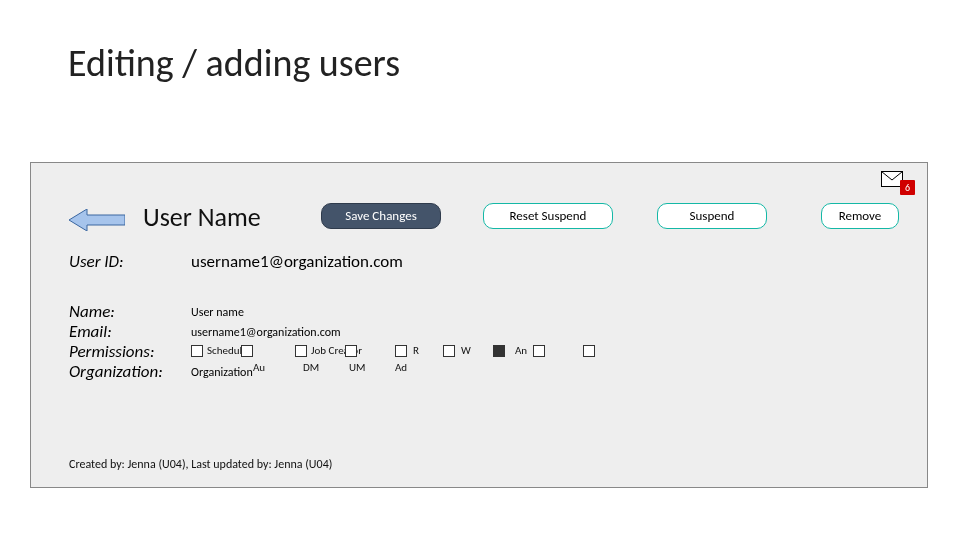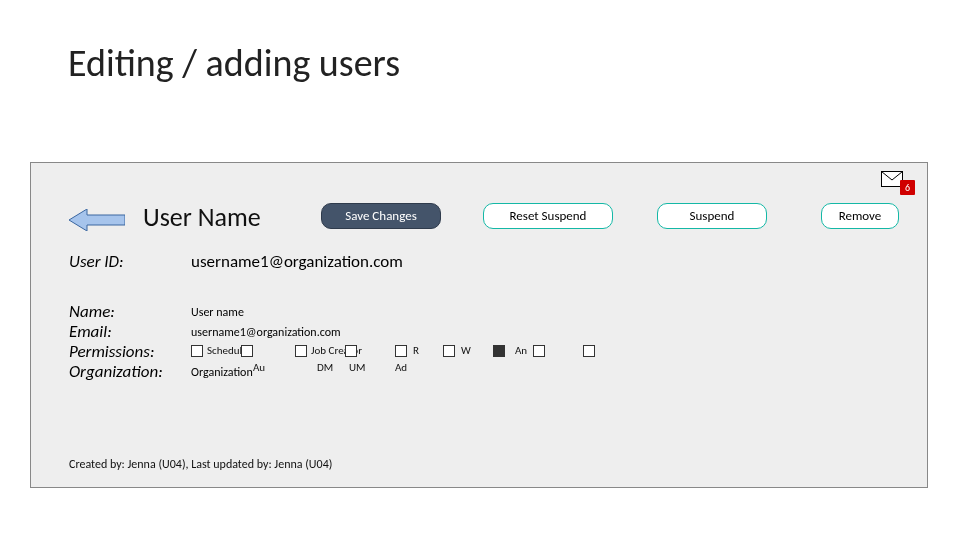--- a/index.html
+++ b/index.html
@@ -203,21 +203,21 @@
       <div class="perm-box" style="left:252px; top:4px;"></div>
       <div class="perm-text" style="left:270px; top:3px;">W</div>
 
       <div class="perm-box filled" style="left:302px; top:4px;"></div>
       <div class="perm-text" style="left:324px; top:3px;">An</div>
       <div class="perm-box" style="left:342px; top:4px;"></div>
 
       <div class="perm-box" style="left:392px; top:4px;"></div>
 
       <div class="perm-text" style="left:62px;  top:20px;">Au</div>
-      <div class="perm-text" style="left:126px; top:20px;">DM</div>
+      <div class="perm-text" style="left:112px; top:20px;">DM</div>
       <div class="perm-text" style="left:158px; top:20px;">UM</div>
       <div class="perm-text" style="left:204px; top:20px;">Ad</div>
     </div>
 
     <div class="row-label lbl-org">Organization:</div>
     <div class="row-value small val-org">Organization</div>
 
     <div class="footer">Created by: Jenna (U04), Last updated by: Jenna (U04)</div>
   </div>
 </div>

